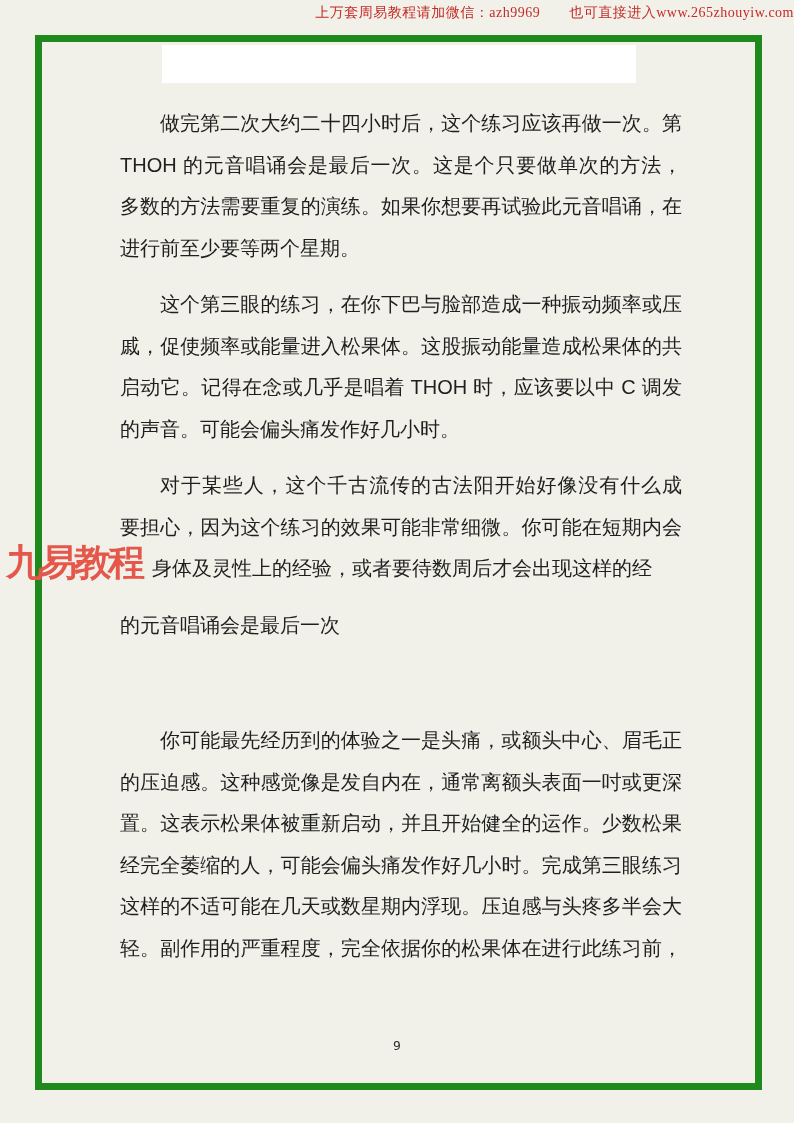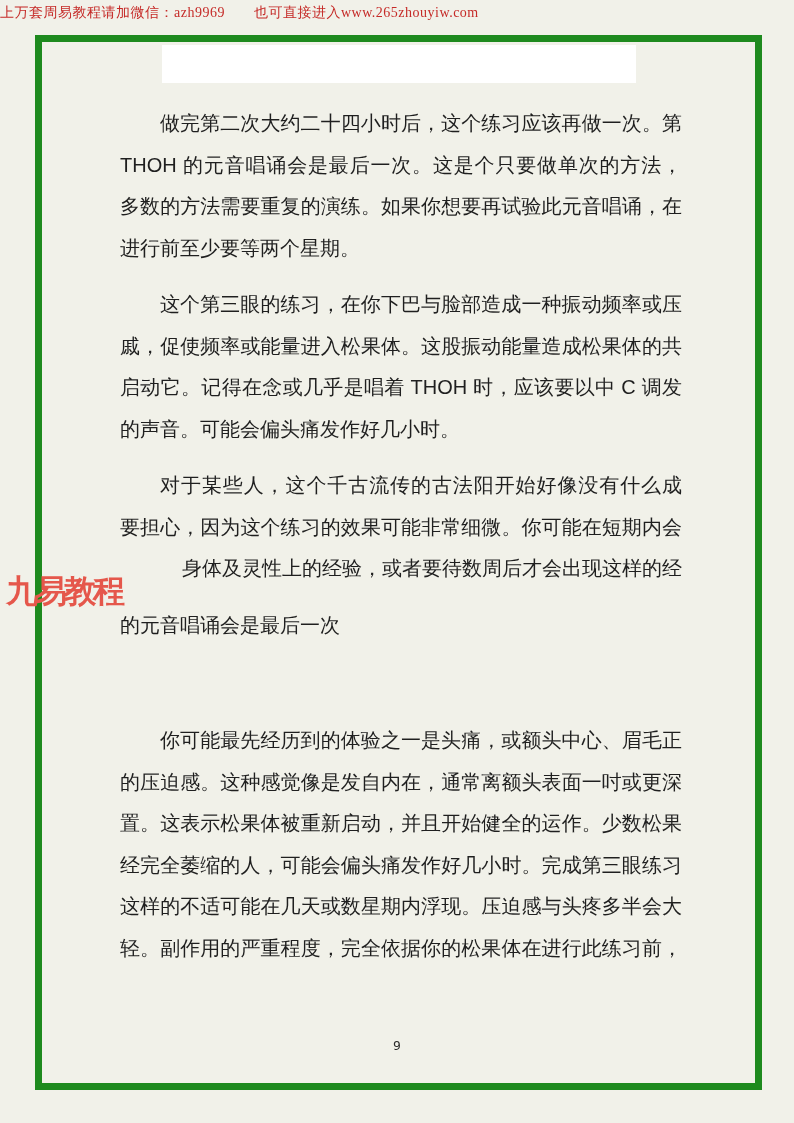--- a/index.html
+++ b/index.html
@@ -10,21 +10,21 @@
     overflow: hidden;
     background: #f1f1e9;
     font-family: "Liberation Sans", sans-serif;
   }
 
   
   .promo-header {
     position: absolute;
     top: 4px; left: 0;
     width: 794px;
-    text-align: left;
+    text-align: right;
     font-family: "Liberation Serif", serif;
     font-size: 14px;
     color: #c52a27;
     letter-spacing: 0.5px;
     white-space: pre;
   }
 
   
   .page-frame {
     position: absolute;
@@ -53,46 +53,45 @@
     line-height: 41.5px;
   }
   .para { margin: 0 0 15px 0; }
   .line {
     height: 41.5px;
     overflow: hidden;
     text-align: justify;
     text-align-last: justify;
   }
   .line.last {
-    text-align: right;
+    text-align: left;
     text-align-last: left;
   }
   .line.indent { padding-left: 40px; }
   .line.wm-offset { padding-left: 32px; }
 
   .section-heading {
     margin: 13px 0 0 0;
     font-size: 20px;
     line-height: 41.5px;
     font-weight: normal;
     color: #1f1f1f;
   }
   #paras-after { margin-top: 74px; }
 
   
   .watermark {
     position: absolute;
     left: 6px; top: 538px;
-    font-size: 32px;
+    font-size: 37px;
     font-weight: bold;
     letter-spacing: -3px;
     color: #e5574b;
     z-index: 5;
     font-family: "Liberation Sans", sans-serif;
-    margin-top: 32px;
   }
 
   
   .page-number {
     position: absolute;
     left: 0; top: 1038px;
     width: 794px;
     text-align: center;
     font-size: 13px;
     color: #2a2a2a;

